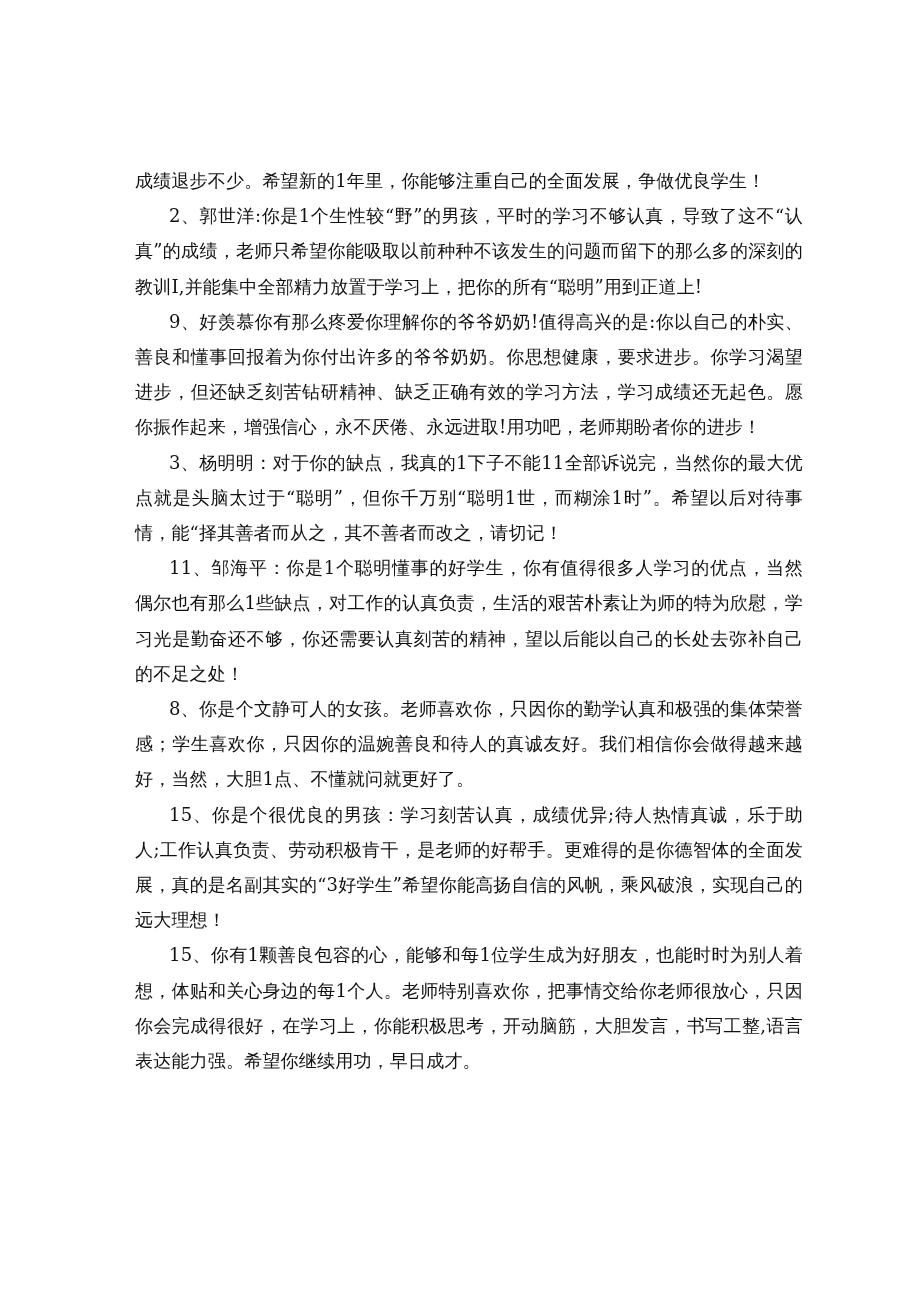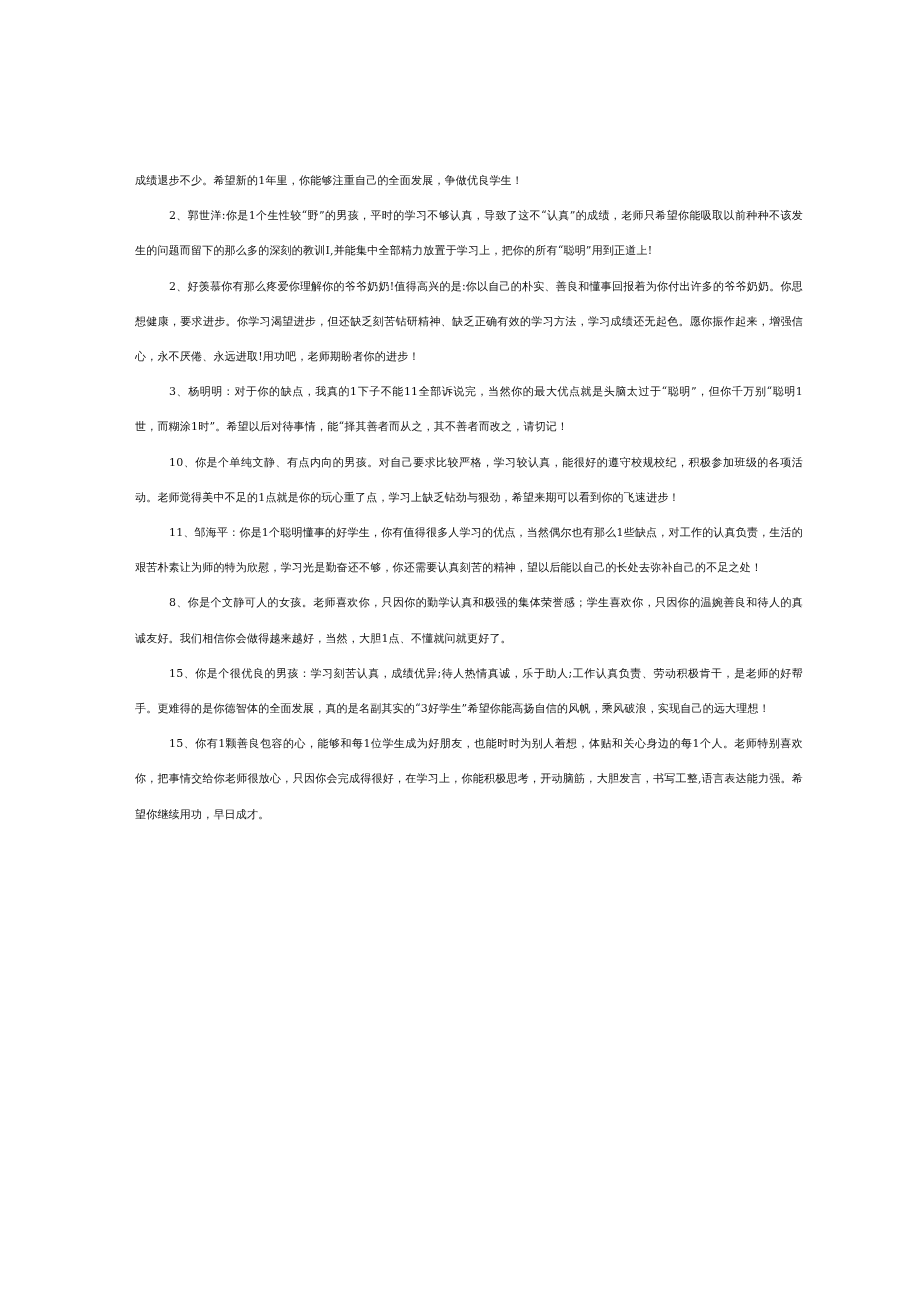--- a/index.html
+++ b/index.html
@@ -16,37 +16,36 @@
       color: #111111;
     }
     .page {
       position: absolute;
       left: 135px;
       top: 163px;
       width: 668px;
     }
     .para {
       margin: 0;
-      font-size: 11px;
+      font-size: 18px;
       line-height: 35.2px;
       text-align: justify;
       text-align-last: left;
       letter-spacing: 0.2px;
       word-break: break-all;
     }
     .para.indent {
       text-indent: 34px;
     }
   </style>
 </head>
 <body>
 
 <div class="page">
   <p class="para">成绩退步不少。希望新的1年里，你能够注重自己的全面发展，争做优良学生！</p>
   <p class="para indent">2、郭世洋:你是1个生性较“野”的男孩，平时的学习不够认真，导致了这不“认真”的成绩，老师只希望你能吸取以前种种不该发生的问题而留下的那么多的深刻的教训I,并能集中全部精力放置于学习上，把你的所有“聪明”用到正道上!</p>
-  <p class="para indent">2、好羡慕你有那么疼爱你理解你的爷爷奶奶!值得高兴的是:你以自己的朴实、善良和懂事回报着为你付出许多的爷爷奶奶。你思想健康，要求进步。你学习渴望进步，但还缺乏刻苦钻研精神、缺乏正确有效的学习方法，学习成绩还无起色。愿你振作起来，增强信心，永不厌倦、永远进取!用功吧，老师期盼者你的进步！</p>
+  <p class="para indent">9、好羡慕你有那么疼爱你理解你的爷爷奶奶!值得高兴的是:你以自己的朴实、善良和懂事回报着为你付出许多的爷爷奶奶。你思想健康，要求进步。你学习渴望进步，但还缺乏刻苦钻研精神、缺乏正确有效的学习方法，学习成绩还无起色。愿你振作起来，增强信心，永不厌倦、永远进取!用功吧，老师期盼者你的进步！</p>
   <p class="para indent">3、杨明明：对于你的缺点，我真的1下子不能11全部诉说完，当然你的最大优点就是头脑太过于“聪明”，但你千万别“聪明1世，而糊涂1时”。希望以后对待事情，能“择其善者而从之，其不善者而改之，请切记！</p>
-  <p class="para indent">10、你是个单纯文静、有点内向的男孩。对自己要求比较严格，学习较认真，能很好的遵守校规校纪，积极参加班级的各项活动。老师觉得美中不足的1点就是你的玩心重了点，学习上缺乏钻劲与狠劲，希望来期可以看到你的飞速进步！</p>
   <p class="para indent">11、邹海平：你是1个聪明懂事的好学生，你有值得很多人学习的优点，当然偶尔也有那么1些缺点，对工作的认真负责，生活的艰苦朴素让为师的特为欣慰，学习光是勤奋还不够，你还需要认真刻苦的精神，望以后能以自己的长处去弥补自己的不足之处！</p>
   <p class="para indent">8、你是个文静可人的女孩。老师喜欢你，只因你的勤学认真和极强的集体荣誉感；学生喜欢你，只因你的温婉善良和待人的真诚友好。我们相信你会做得越来越好，当然，大胆1点、不懂就问就更好了。</p>
   <p class="para indent">15、你是个很优良的男孩：学习刻苦认真，成绩优异;待人热情真诚，乐于助人;工作认真负责、劳动积极肯干，是老师的好帮手。更难得的是你德智体的全面发展，真的是名副其实的“3好学生”希望你能高扬自信的风帆，乘风破浪，实现自己的远大理想！</p>
   <p class="para indent">15、你有1颗善良包容的心，能够和每1位学生成为好朋友，也能时时为别人着想，体贴和关心身边的每1个人。老师特别喜欢你，把事情交给你老师很放心，只因你会完成得很好，在学习上，你能积极思考，开动脑筋，大胆发言，书写工整,语言表达能力强。希望你继续用功，早日成才。</p>
 </div>
 
 </body></html>

